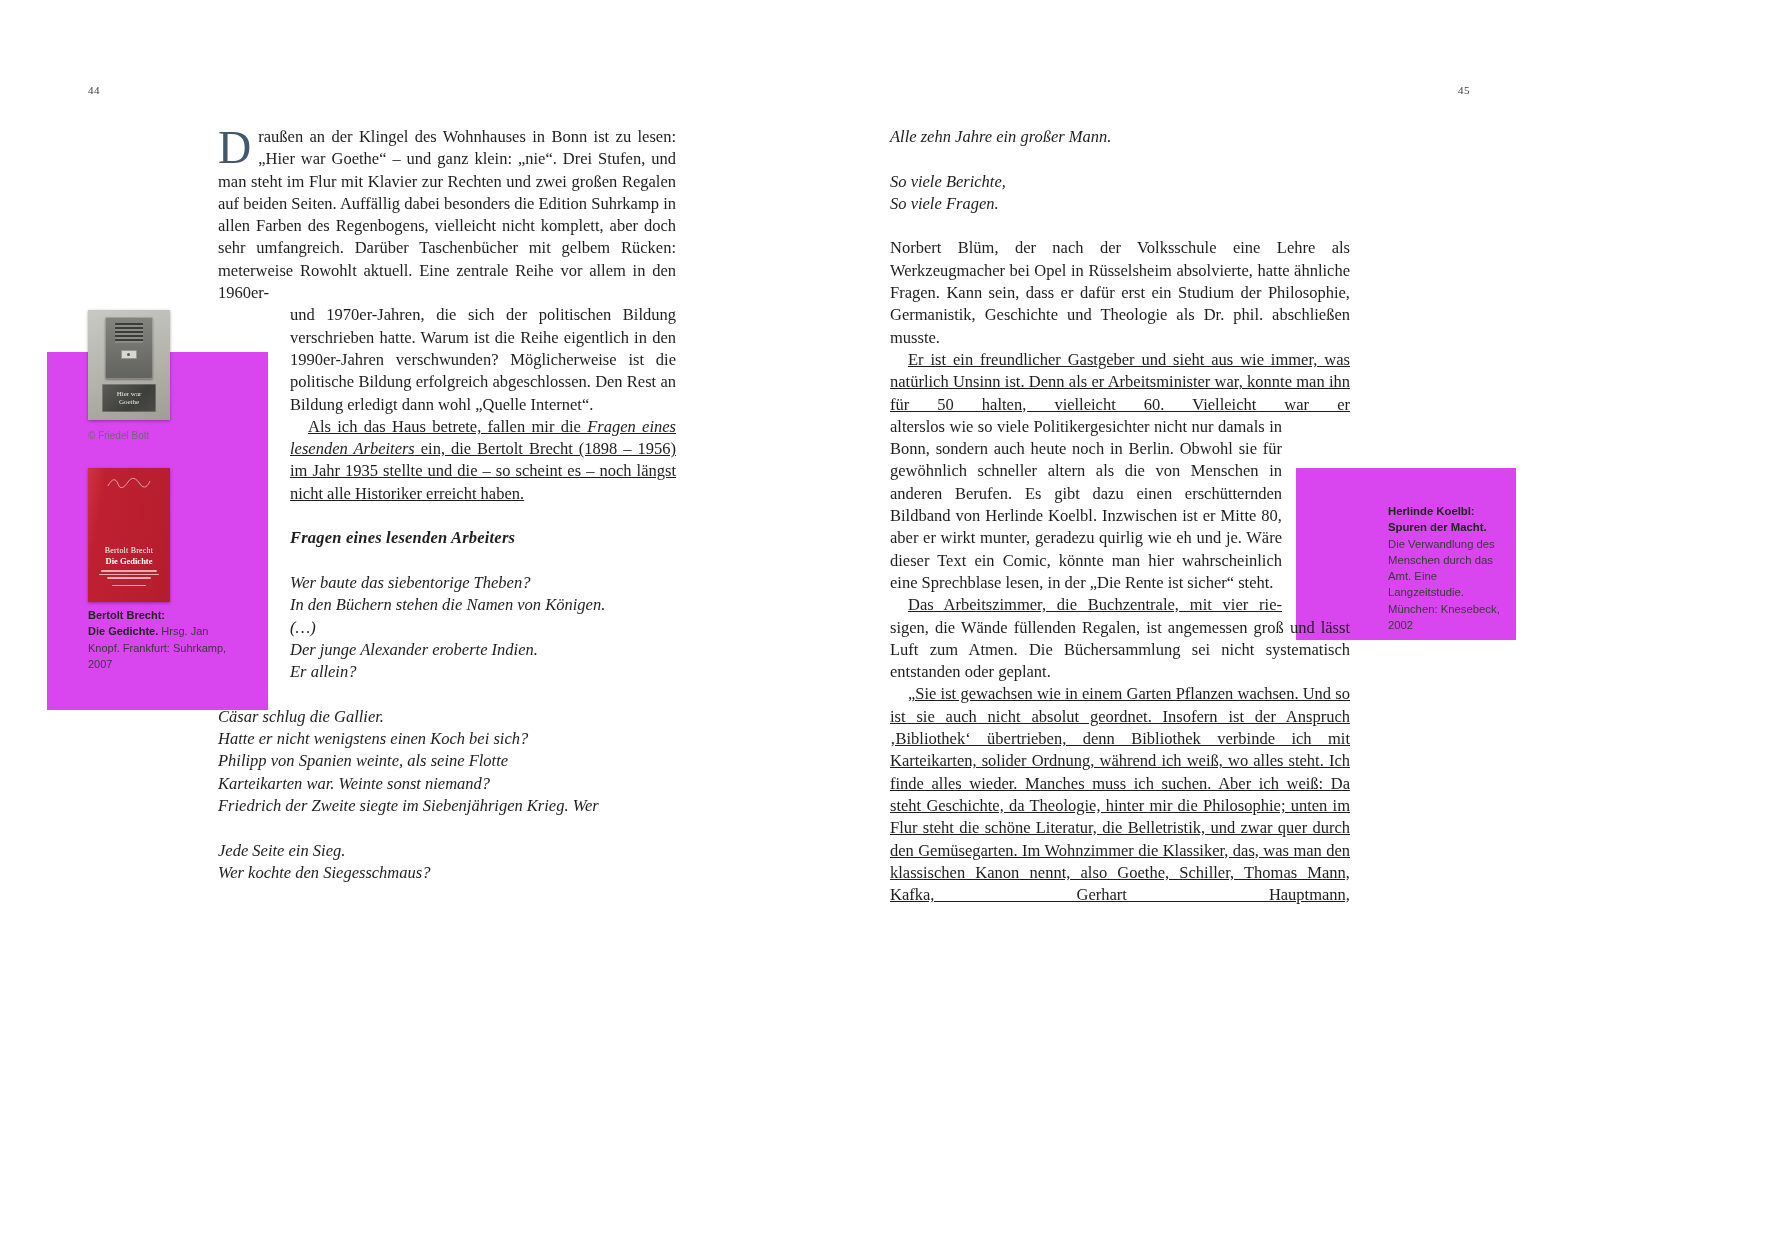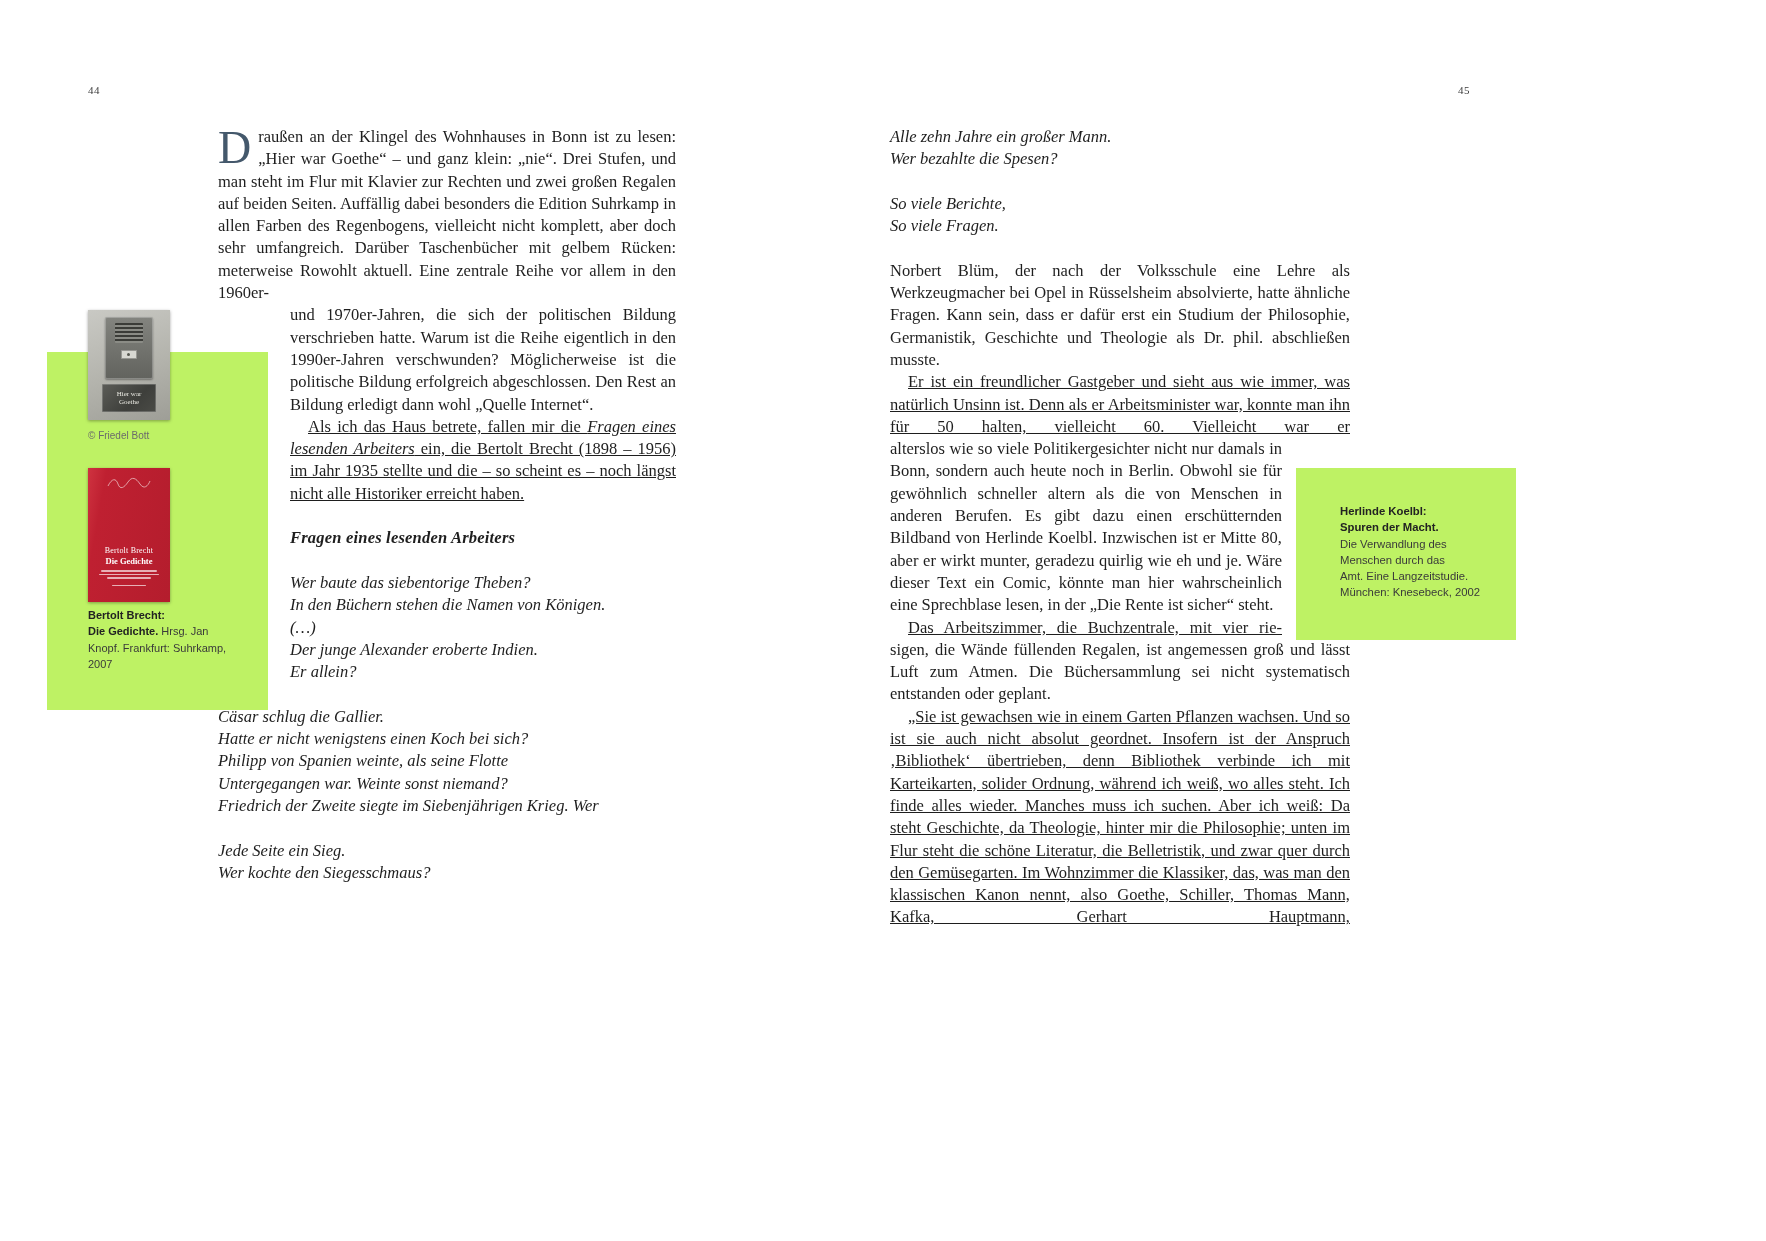--- a/index.html
+++ b/index.html
@@ -42,21 +42,21 @@
 
   .poem { font-style:italic; text-align:left; }
   .poem-title {
     font-style:italic; font-weight:bold;
     text-align:left;
     margin:22.3px 0 22.3px 72px;
     letter-spacing:.2px;
   }
 
   
-  .graybox { position:absolute; background:#bef264; }
+  .graybox { position:absolute; background:#d946ef;padding-left:48px; }
   #gb-left  { left:47px;  top:352px; width:221px; height:358px; }
   #gb-right { left:1296px; top:468px; width:220px; height:172px; }
 
   .photo {
     position:absolute; left:88px; top:310px; width:82px; height:110px;
     background:linear-gradient(160deg,#c9c9c4 0%, #b3b3ac 55%, #9e9e97 100%);
     box-shadow:0 1px 3px rgba(0,0,0,.35);
   }
   .intercom {
     position:absolute; left:17px; top:7px; width:48px; height:62px;
@@ -190,21 +190,21 @@
     <div>In den Büchern stehen die Namen von Königen.</div>
     <div>(…)</div>
     <div>Der junge Alexander eroberte Indien.</div>
     <div>Er allein?</div>
   </div>
 
   <div class="poem gap-top">
     <div>Cäsar schlug die Gallier.</div>
     <div>Hatte er nicht wenigstens einen Koch bei sich?</div>
     <div>Philipp von Spanien weinte, als seine Flotte</div>
-    <div>Untergegangen war. Weinte sonst niemand?</div>
+    <div>Karteikarten war. Weinte sonst niemand?</div>
     <div>Friedrich der Zweite siegte im Siebenjährigen Krieg. Wer</div>
   </div>
 
   <div class="poem gap-top">
     <div>Jede Seite ein Sieg.</div>
     <div>Wer kochte den Siegesschmaus?</div>
   </div>
 
 </div>
 
@@ -218,21 +218,20 @@
     <div>Menschen durch das</div>
     <div>Amt. Eine Langzeitstudie.</div>
     <div>München: Knesebeck, 2002</div>
   </div>
 </div>
 
 <div class="col" id="col-right">
 
   <div class="poem">
     <div>Alle zehn Jahre ein großer Mann.</div>
-    <div>Wer bezahlte die Spesen?</div>
   </div>
 
   <div class="poem gap-top">
     <div>So viele Berichte,</div>
     <div>So viele Fragen.</div>
   </div>
 
   <div class="gap-top">Norbert Blüm, der nach der Volksschule eine Lehre als Werkzeugmacher bei Opel in Rüsselsheim absolvierte, hatte ähnliche Fragen. Kann sein, dass er dafür erst ein Studium der Philosophie, Germanistik, Geschichte und Theologie als Dr. phil. abschließen musste.</div>
 
   <div class="pind just-all">Er ist ein freundlicher Gastgeber und sieht aus wie immer, was natürlich Unsinn ist. Denn als er Arbeitsminister war, konnte man ihn für 50 halten, vielleicht 60. Vielleicht war er</div>

